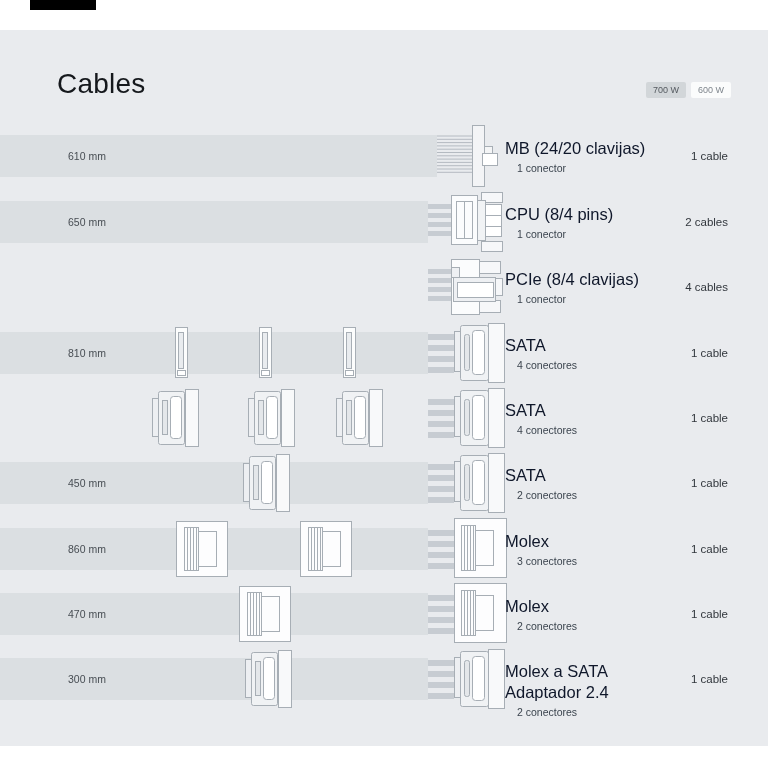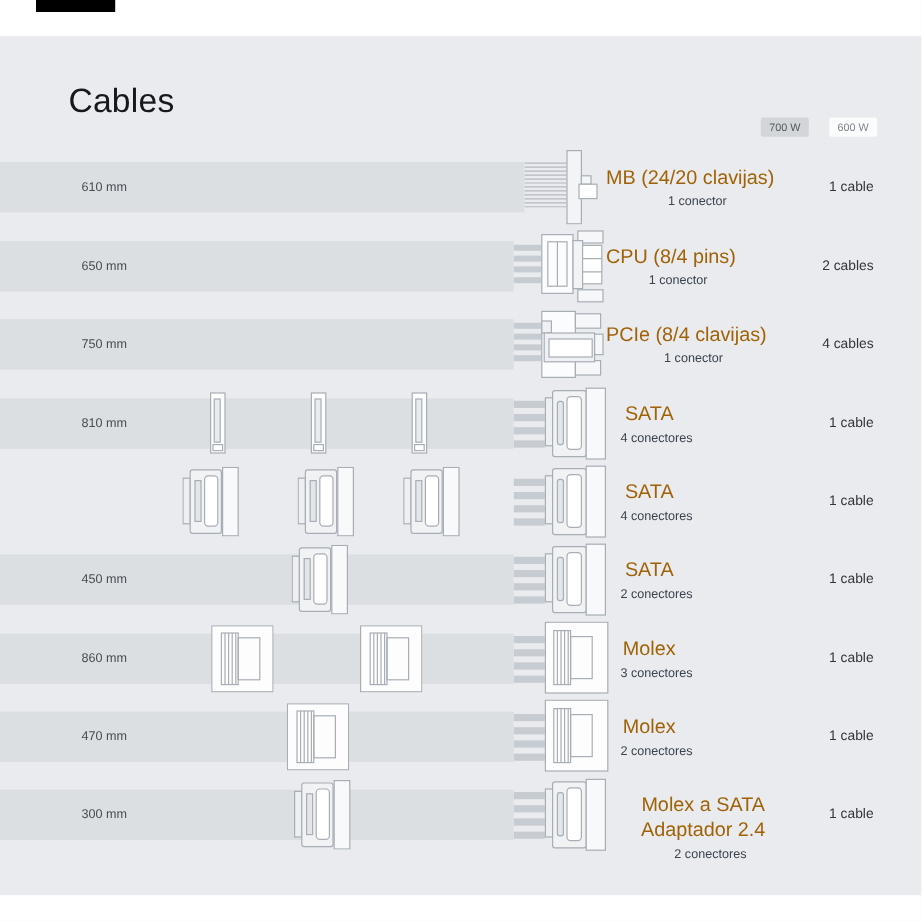--- a/index.html
+++ b/index.html
@@ -1,33 +1,33 @@
 <!DOCTYPE html>
 <html><head>
 <meta charset="utf-8">
 <style>
   * { margin:0; padding:0; box-sizing:border-box; }
   html,body { width:768px; height:768px; background:#ffffff; font-family:"Liberation Sans", sans-serif; }
-  #stage { position:relative; width:768px; height:768px; background:#ffffff; overflow:hidden;text-align:center; }
+  #stage { position:relative; width:768px; height:768px; background:#ffffff; overflow:hidden; }
   .topbar { position:absolute; left:30px; top:0; width:66px; height:10px; background:#000; }
   .panel { position:absolute; left:0; top:30px; width:768px; height:716px; background:#e9ebee; }
   .title { position:absolute; left:57px; top:68px; font-size:28px; font-weight:400; color:#15181c; letter-spacing:0.2px; }
-  .watts { position:absolute; top:82px; right:37px; display:flex; gap:17px;margin-top:16px; }
+  .watts { position:absolute; top:82px; right:37px; display:flex; gap:5px; }
   .watt-btn { font-size:9px; padding:3px 7px; border-radius:2px; cursor:pointer; line-height:10px; }
   .watt-btn.sel { background:#d2d6d9; color:#54595f; }
   .watt-btn.unsel { background:#fbfcfc; color:#7f868d; }
   .row { position:absolute; left:0; width:768px; height:42px; }
   .bar { position:absolute; left:0; top:0; height:42px; background:#dbdfe2; }
   .bar.w-std { width:428px; }
   .bar.w-mb { width:437px;padding-left:44px; }
   .len { position:absolute; left:68px; top:0; line-height:42px; font-size:10.5px; color:#474d53; }
   .conn { position:absolute; }
   .conn svg { display:block; }
   .info { position:absolute; left:505px; top:3px; }
-  .name { font-size:16.5px; color:#a16207; line-height:21px; max-width:162px; }
+  .name { font-size:16.5px; color:#0f172a; line-height:21px; max-width:162px; }
   .sub { font-size:10.5px; color:#3b444e; margin-top:3px;margin-left:12px; }
   .count { position:absolute; right:40px; top:0; line-height:42px; font-size:11.5px; color:#31363c; }
   svg .st { stroke:#a7aeb5; stroke-width:1; }
   svg .ln { stroke:#b4bac1; stroke-width:1; }
   svg .stub { fill:#c7ccd2; }
 </style>
 </head>
 <body>
 
 <div id="stage">
@@ -94,23 +94,20 @@
       </svg>
     </div>
     <div class="info">
       <div class="name">CPU (8/4 pins)</div>
       <div class="sub">1 conector</div>
     </div>
     <div class="count">2 cables</div>
   </div>
 
   <div class="row" style="top:266px">
-    <div class="bar w-std">
-      <span class="len">750 mm</span>
-    </div>
     <div class="conn" style="left:428px; top:-10px">
       <svg width="80" height="62" viewBox="0 0 80 62">
         <rect class="stub" x="0" y="13" width="23" height="5"></rect>
           <rect class="stub" x="0" y="22" width="23" height="5"></rect>
         <rect class="stub" x="0" y="31" width="23" height="5"></rect>
           <rect class="stub" x="0" y="40" width="23" height="5"></rect>
         <rect class="st" x="23.5" y="3.5" width="28" height="55" fill="#fbfcfd"></rect>
         <rect class="st" x="23.5" y="11.5" width="8" height="10" fill="#eef0f3"></rect>
         <rect class="st" x="51.5" y="5.5" width="21" height="12" fill="#f6f7f9"></rect>
         <rect class="st" x="51.5" y="44.5" width="21" height="12" fill="#f6f7f9"></rect>

